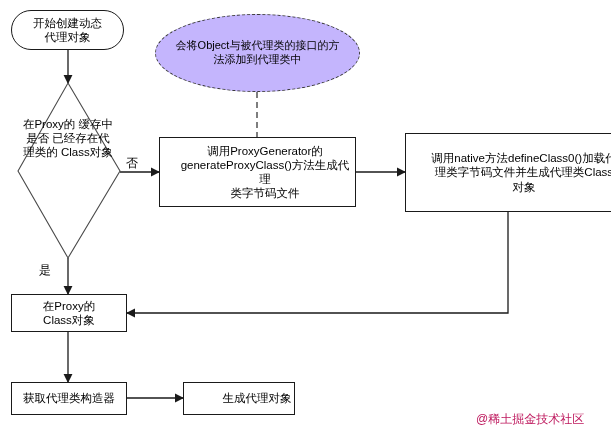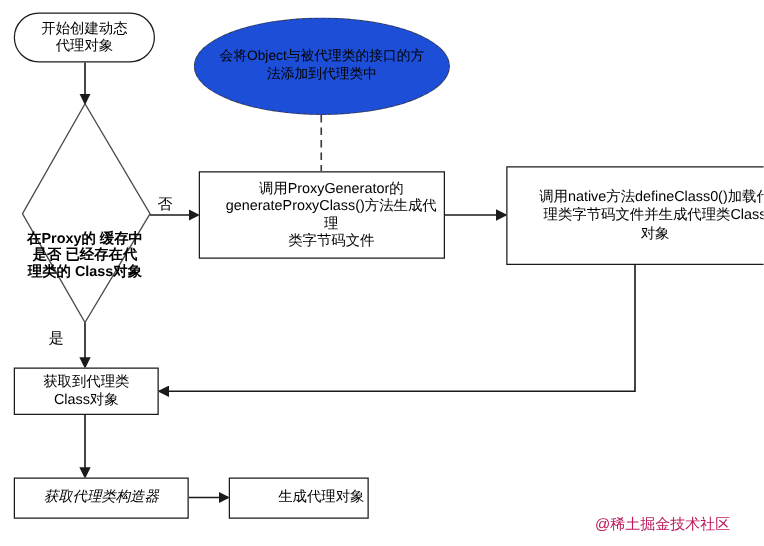--- a/index.html
+++ b/index.html
@@ -47,35 +47,34 @@
     background: #ffffff;
   }
   .terminator {
     border: 1px solid #1a1a1a;
     border-radius: 20px;
     background: #ffffff;
   }
   .diamond-label {
     position: absolute;
     display: flex;
-    align-items: flex-end;
+    align-items: flex-start;
     justify-content: center;
     text-align: center;
     color: #000;
     font-size: 11.5px;
     line-height: 1.2;
     z-index: 4;
-    font-weight: bold;
   }
   .ellipse-note {
     position: absolute;
     box-sizing: border-box;
     border: 1.4px dashed #3a3a3a;
     border-radius: 50%;
-    background: #1d4ed8;
+    background: #c4b5fd;
     display: flex;
     align-items: center;
     justify-content: center;
     text-align: center;
     font-size: 11px;
     line-height: 1.25;
     color: #000;
     z-index: 3;
     padding: 0 14px;
   }
@@ -149,25 +148,25 @@
 类字节码文件</span>
   </div>
 
   <div class="node rect" style="left:405px; top:133px; width:238px; height:79px;">
     <span class="txt">调用native方法defineClass0()加载代
 理类字节码文件并生成代理类Class
 对象</span>
   </div>
 
   <div class="node rect" style="left:11px; top:294px; width:116px; height:38px;">
-    <span class="txt">获取到代理类
+    <span class="txt">在Proxy的
 Class对象</span>
   </div>
 
-  <div class="node rect" style="left:11px; top:382px; width:140px; height:33px;font-style:italic;">
+  <div class="node rect" style="left:11px; top:382px; width:116px; height:33px;">
     <span class="txt">获取代理类构造器</span>
   </div>
 
   <div class="node rect" style="left:183px; top:382px; width:112px; height:33px;padding-left:36px;">
     <span class="txt">生成代理对象</span>
   </div>
 
   <div class="edge-label" style="left:126px; top:155px;">否</div>
 
   <div class="edge-label" style="left:39px; top:262px;">是</div>

